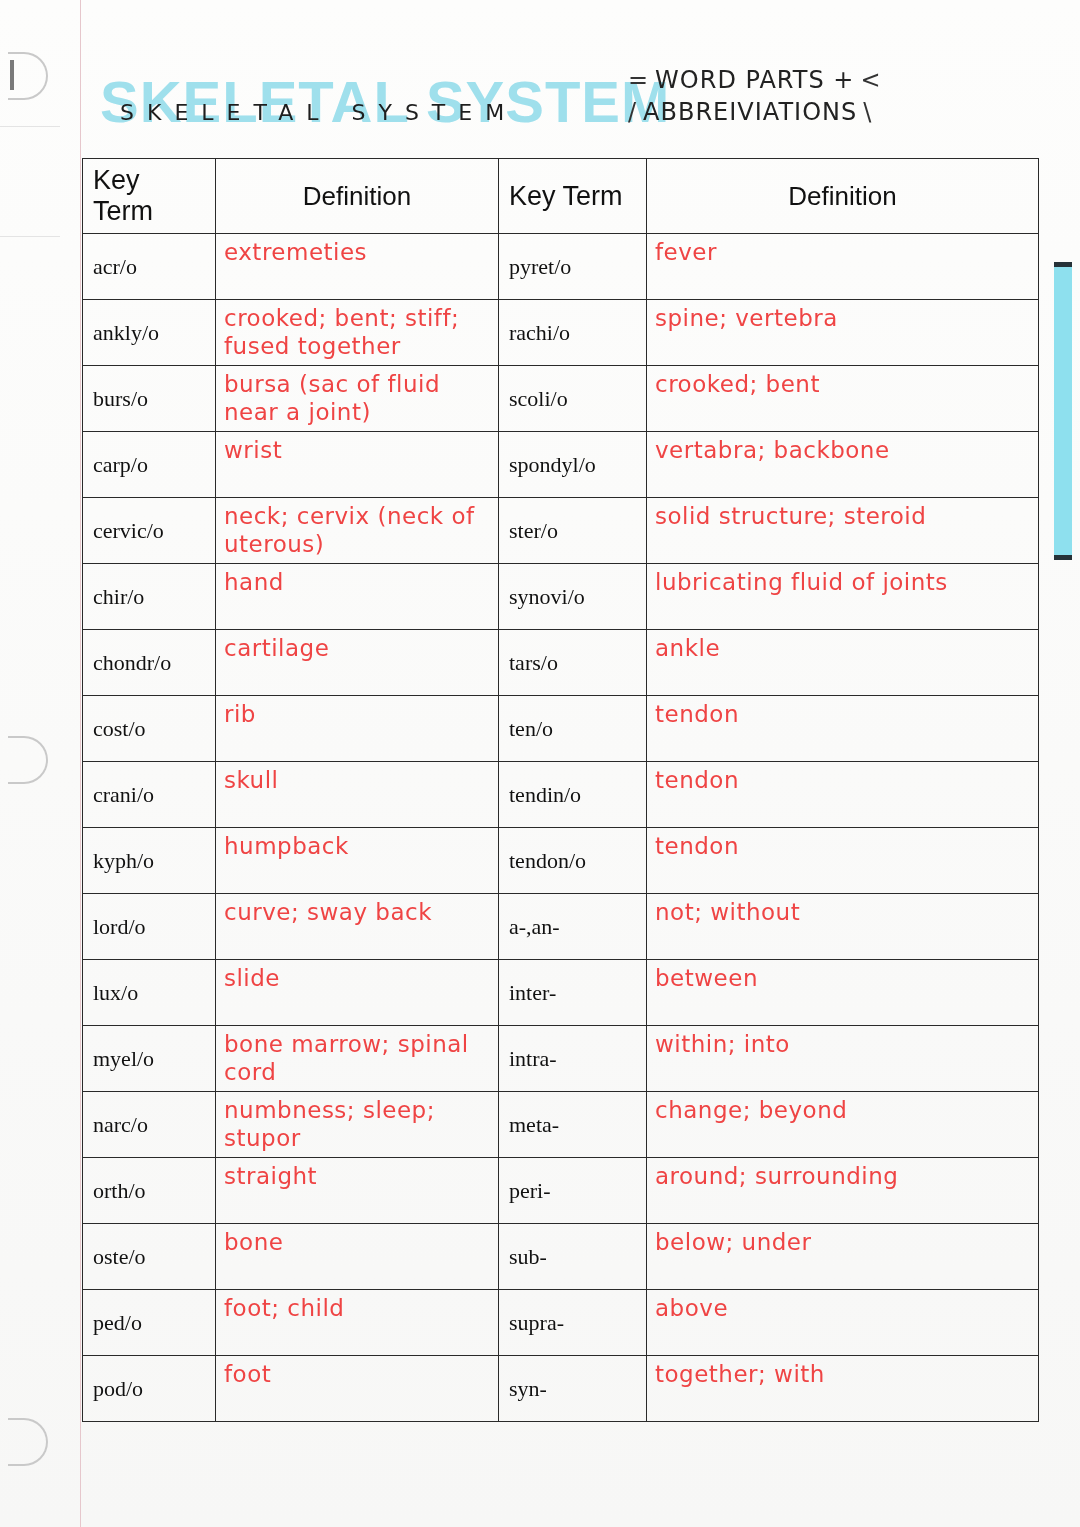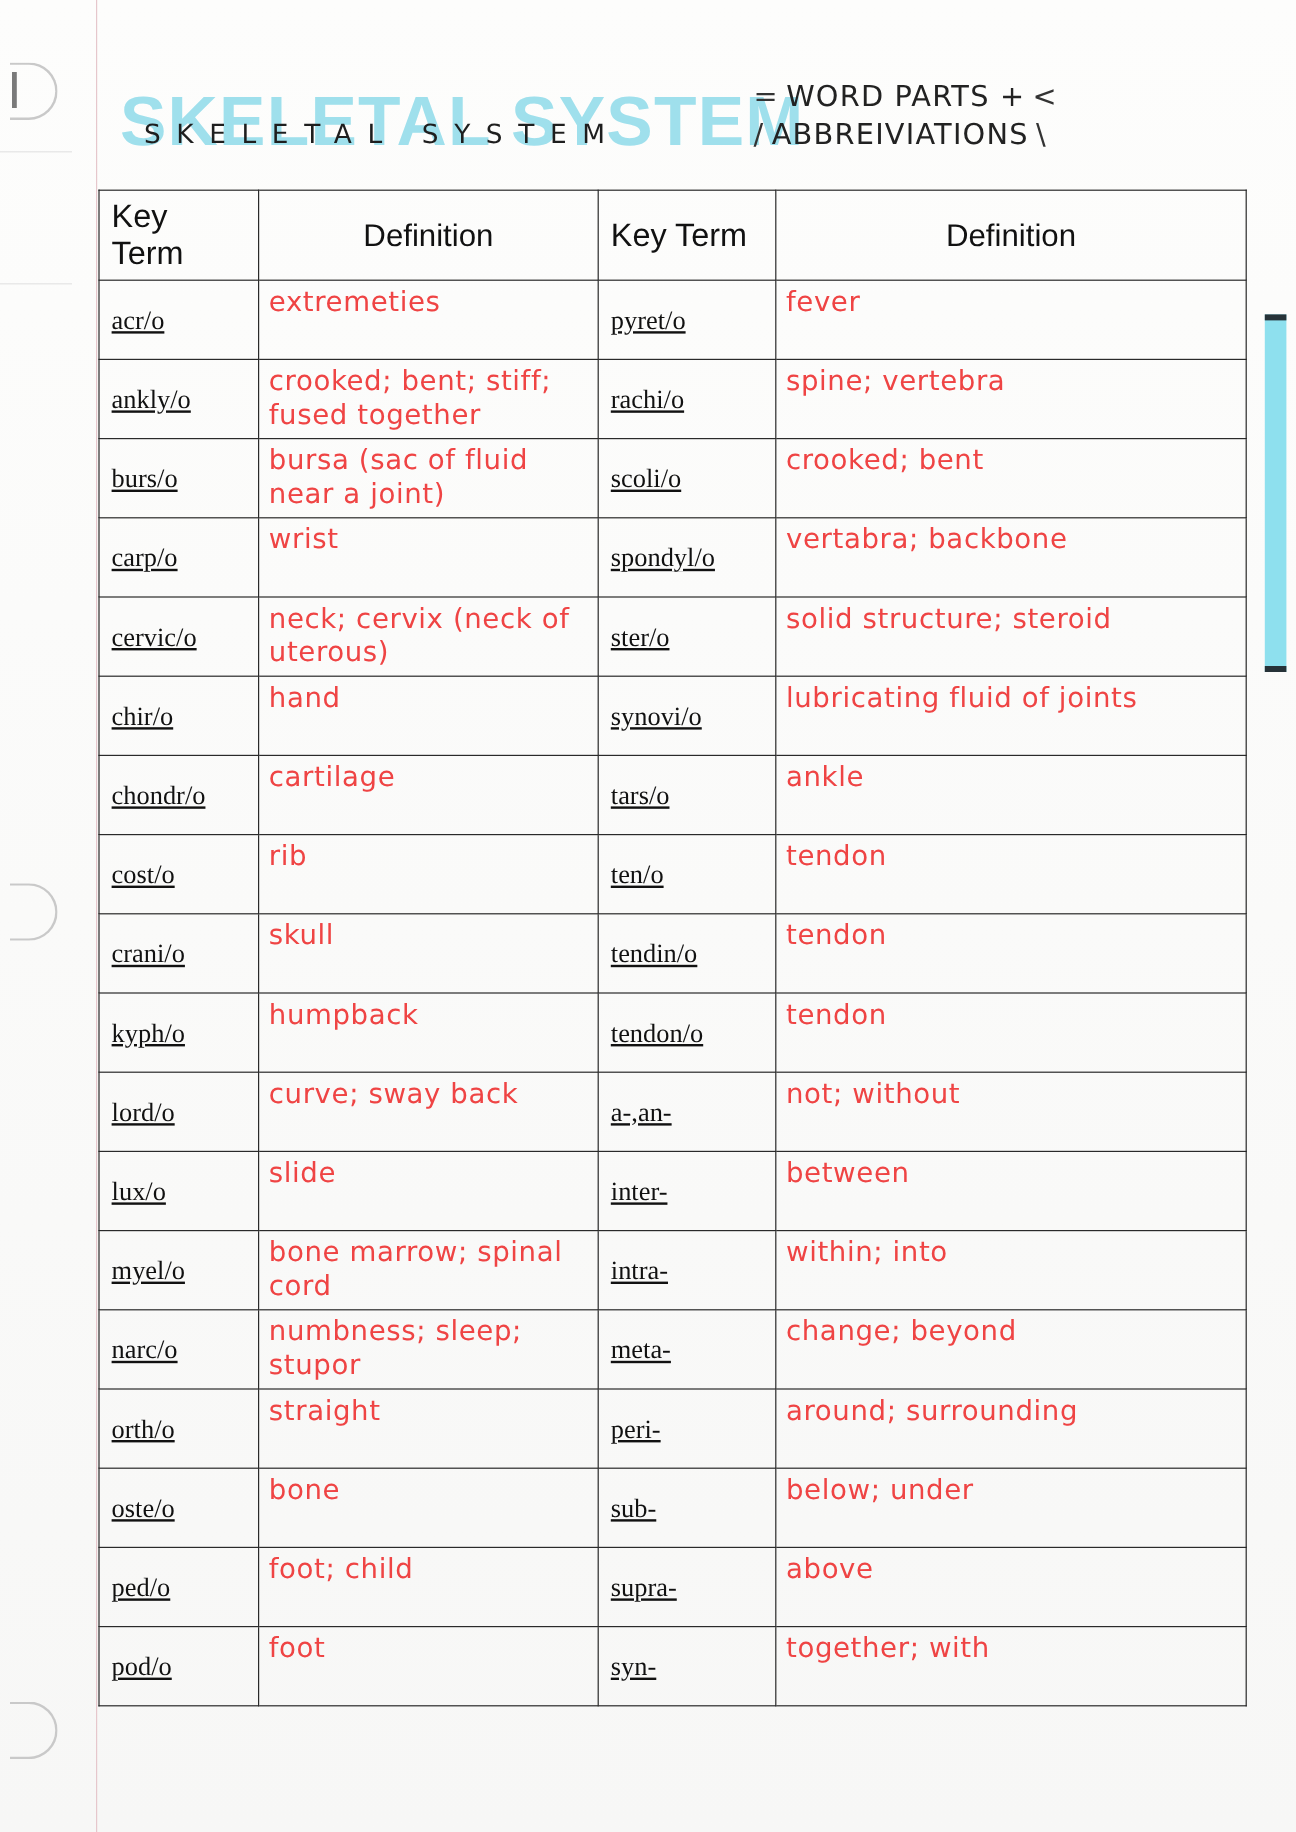--- a/index.html
+++ b/index.html
@@ -42,21 +42,20 @@
     .vocab-table th {
       font-family: "Liberation Sans", sans-serif; font-weight: normal; color: #111;
       height: 74px; text-align: left; padding: 0 10px;
     }
     .vocab-table th.key { font-size: 27px; }
     .vocab-table th.def { font-size: 26px; text-align: center; }
     .vocab-table td { height: 61px; }
     .vocab-table td.term {
       font-family: "Liberation Serif", serif; font-size: 22px; color: #111;
       padding: 0 10px;
-      text-decoration: underline;
     }
     .vocab-table td.defn {
       font-family: "DejaVu Sans", sans-serif; font-size: 23px; color: #ef4444;
       padding: 0 8px; vertical-align: top; padding-top: 4px; line-height: 28px;
       letter-spacing: 0.5px;
     }
 
     
     .side-tab {
       position: absolute; left: 1054px; top: 262px; width: 18px; height: 288px;

